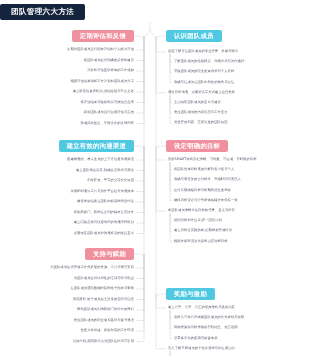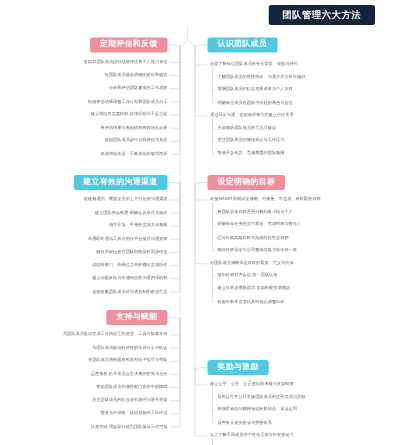--- a/index.html
+++ b/index.html
@@ -7,21 +7,21 @@
     width:300px;height:356px;
     background:#ffffff;
     font-family:"DejaVu Sans","Liberation Sans",sans-serif;
     position:relative;overflow:hidden;
   }
   #canvas{position:absolute;inset:0;}
 
   
   .title-wrap{
     position:absolute;left:0;right:0;top:4px;
-    display:flex;justify-content:flex-end;
+    display:flex;justify-content:flex-start;
   }
   .title-node{
     background:#15243d;
     color:#ffffff;
     font-size:7.5px;
     font-weight:bold;
     letter-spacing:.4px;
     padding:4px 11px;
     border-radius:2px;
     white-space:nowrap;

